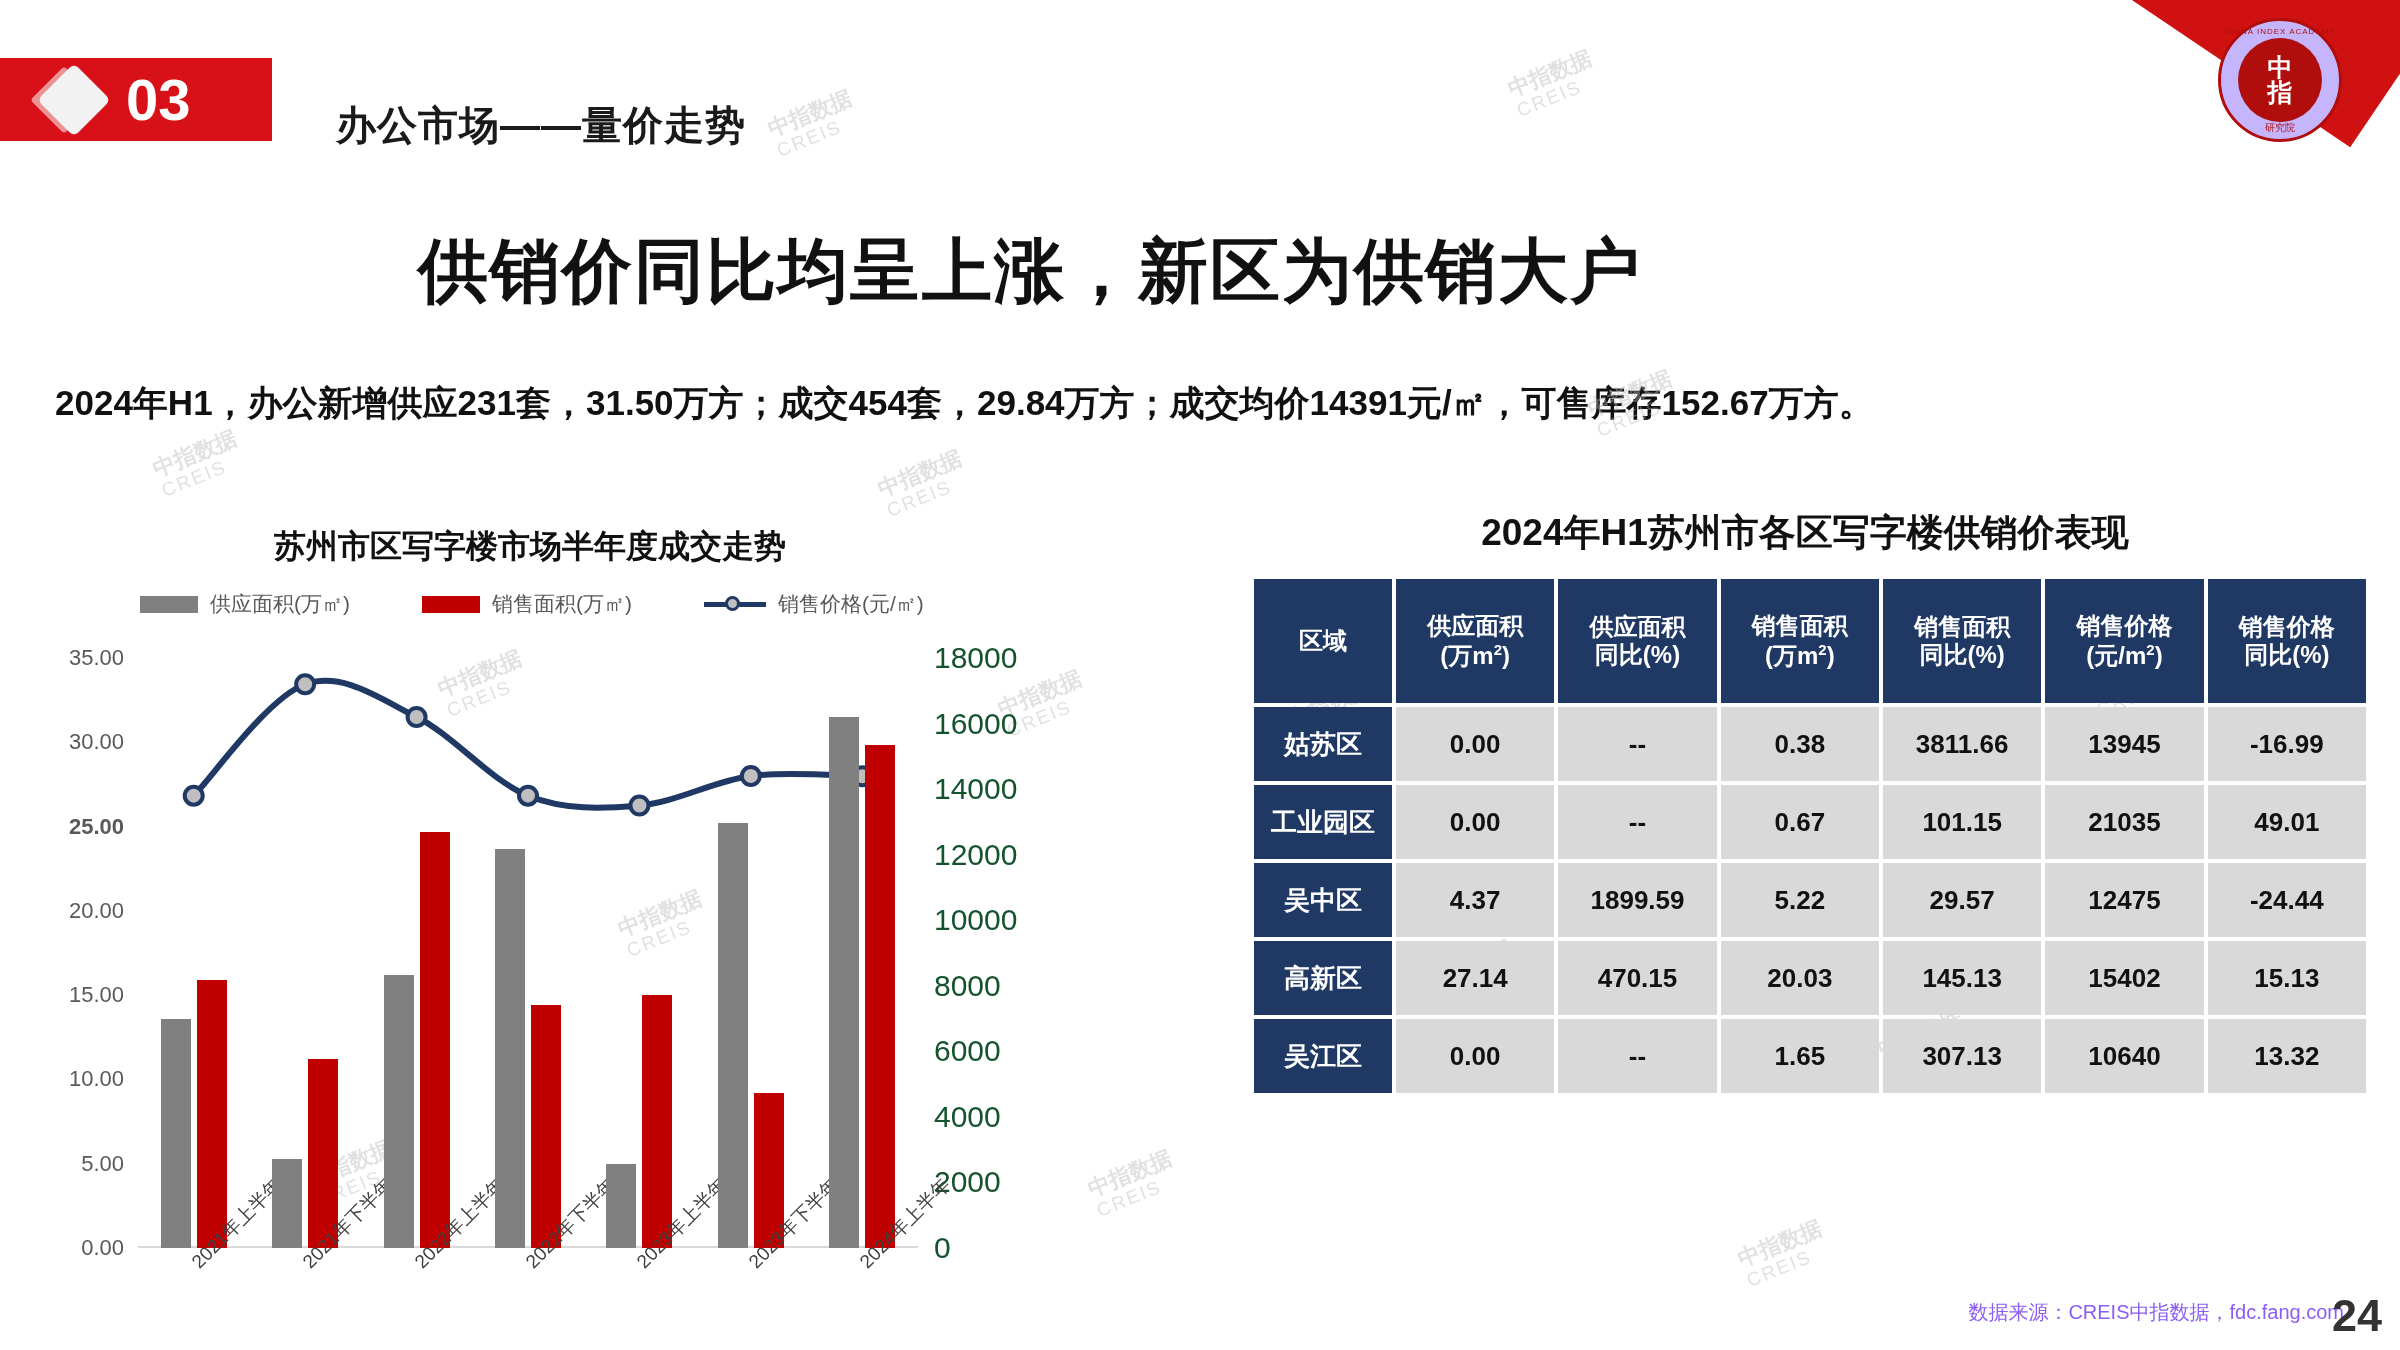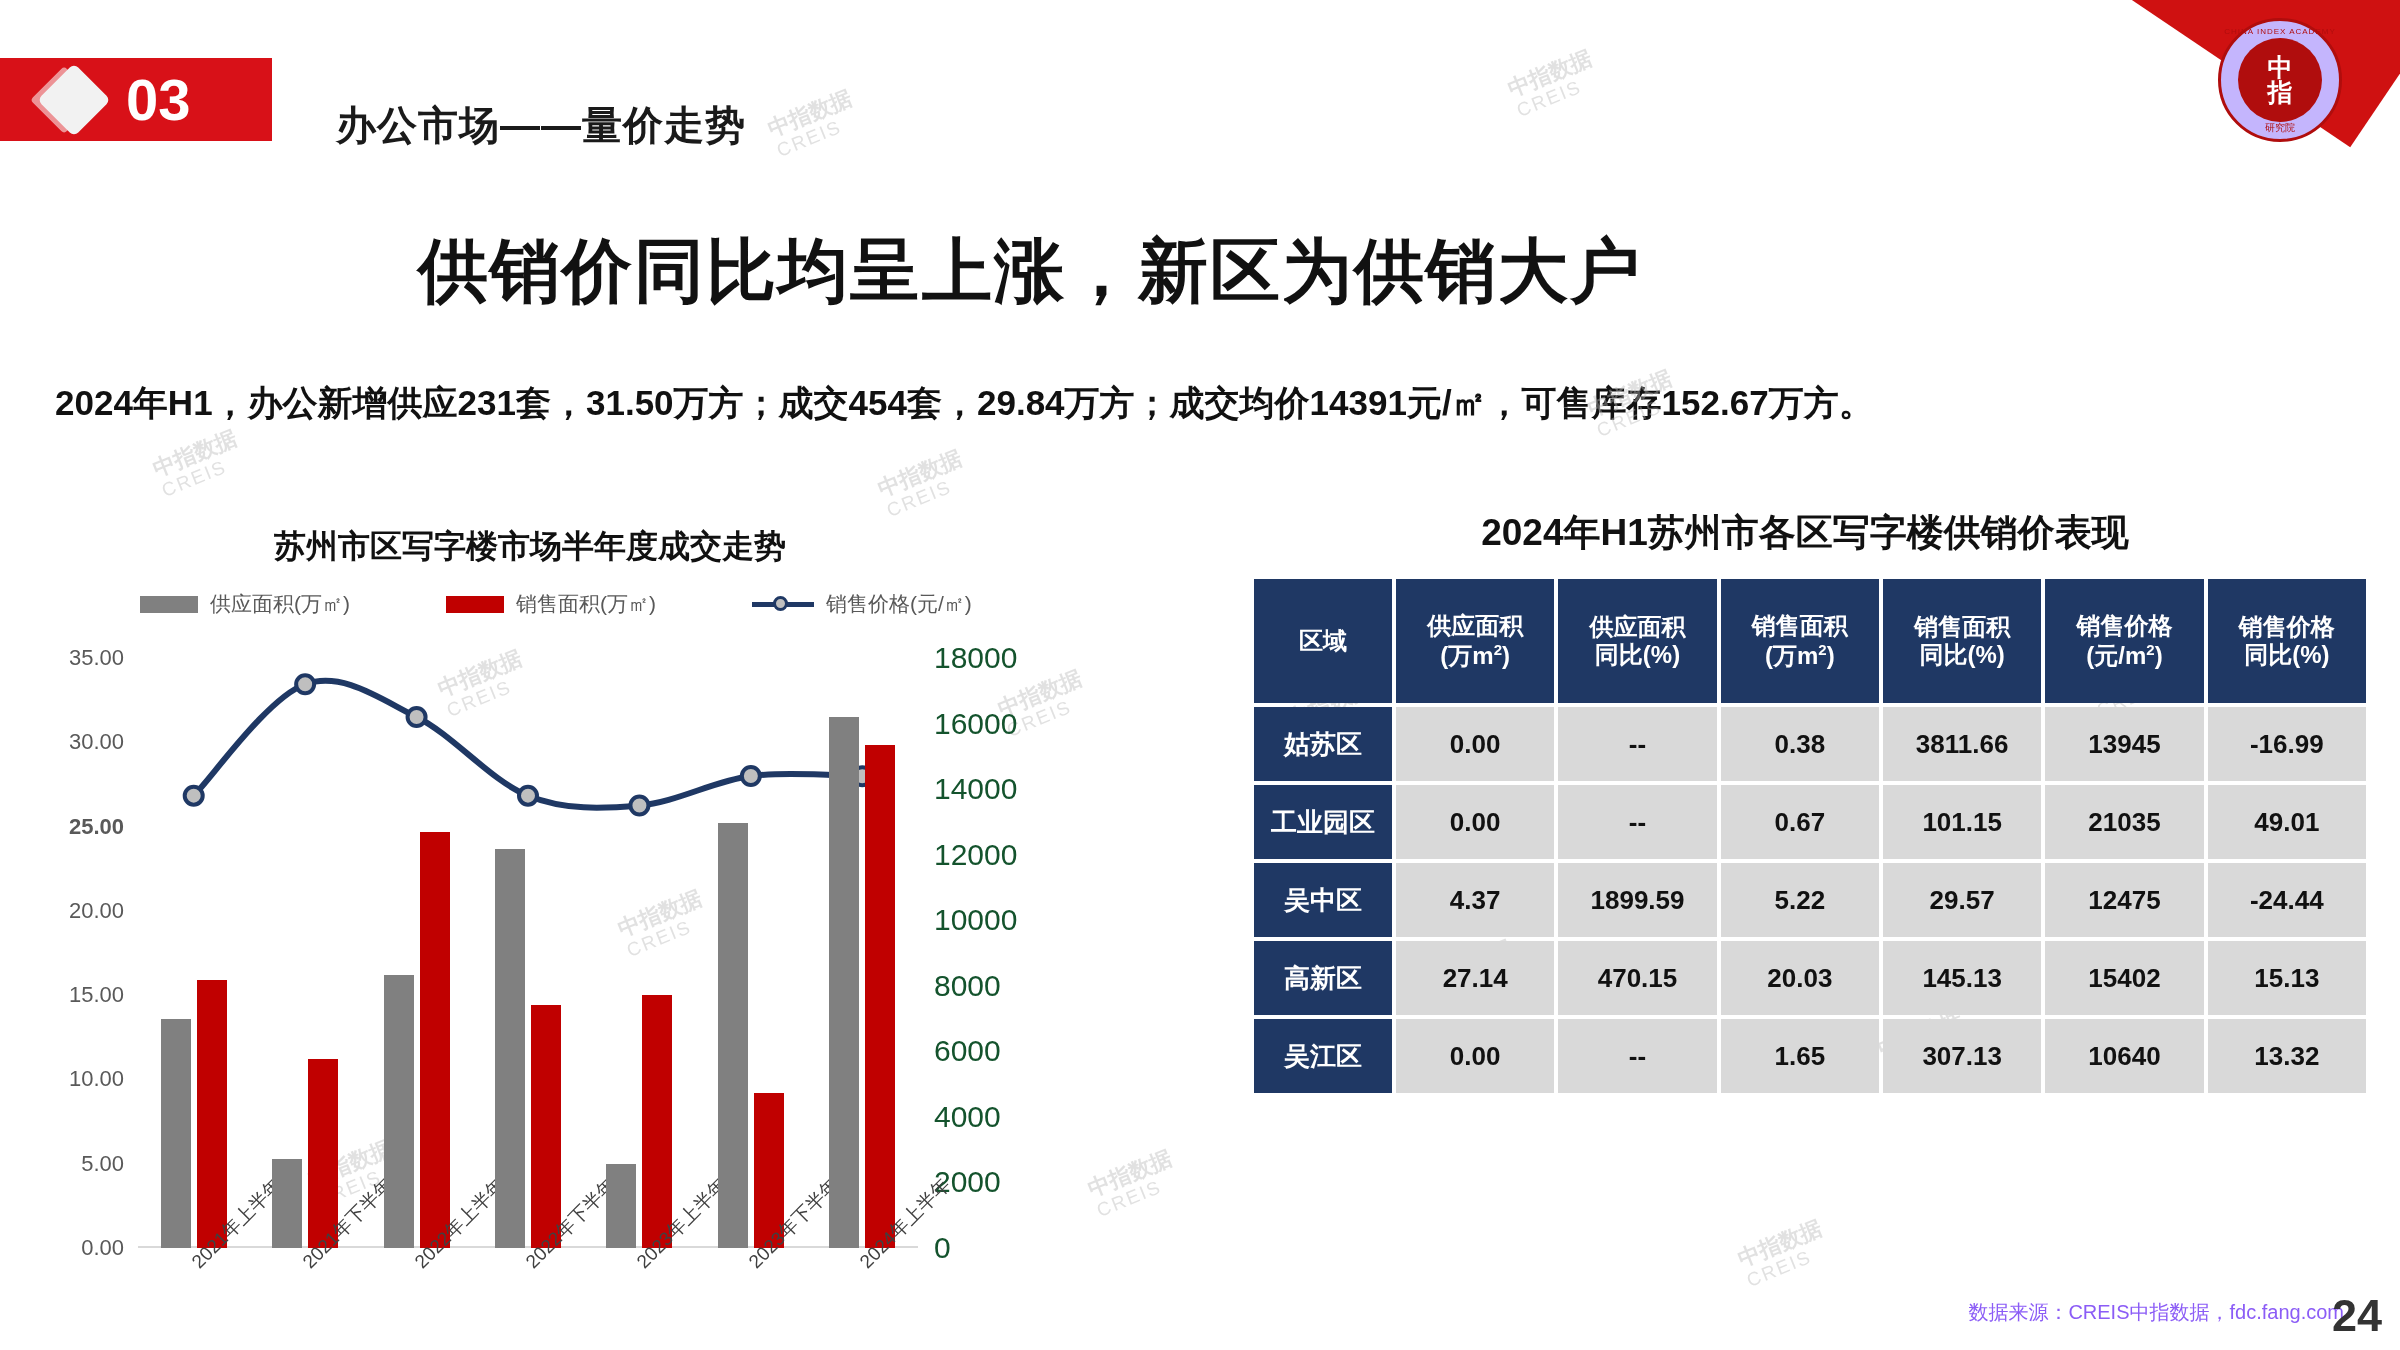--- a/index.html
+++ b/index.html
@@ -62,21 +62,21 @@
     position:absolute;color:#b9b9b9;opacity:.42;font-size:22px;line-height:1.15;
     transform:rotate(-22deg);pointer-events:none;font-weight:bold;white-space:nowrap;
   }
   .wm small{display:block;font-size:19px;letter-spacing:2px;font-weight:normal;}
   
   .chart-wrap{position:absolute;left:30px;top:500px;width:1130px;height:800px;}
   .chart-title{
     position:absolute;left:0;top:25px;width:1000px;text-align:center;
     font-size:32px;font-weight:bold;color:#111;
   }
-  .legend{position:absolute;left:110px;top:90px;width:860px;display:flex;gap:96px;align-items:center;}
+  .legend{position:absolute;left:110px;top:90px;width:860px;display:flex;gap:72px;align-items:center;}
   .legend-item{display:flex;align-items:center;gap:12px;font-size:21px;color:#595959;}
   .lg-swatch{width:58px;height:17px;display:inline-block;}
   .lg-line{position:relative;width:62px;height:18px;display:inline-block;}
   .lg-line::before{content:"";position:absolute;top:7px;left:0;width:62px;height:5px;background:#1f3864;}
   .lg-line::after{
     content:"";position:absolute;top:1px;left:21px;width:15px;height:15px;border-radius:50%;
     background:#bfbfbf;border:3px solid #1f3864;box-sizing:border-box;
   }
   .plot{position:absolute;left:108px;top:158px;width:780px;height:590px;}
   .plot .baseline{position:absolute;left:0;bottom:0;width:100%;height:2px;background:#d9d9d9;}

